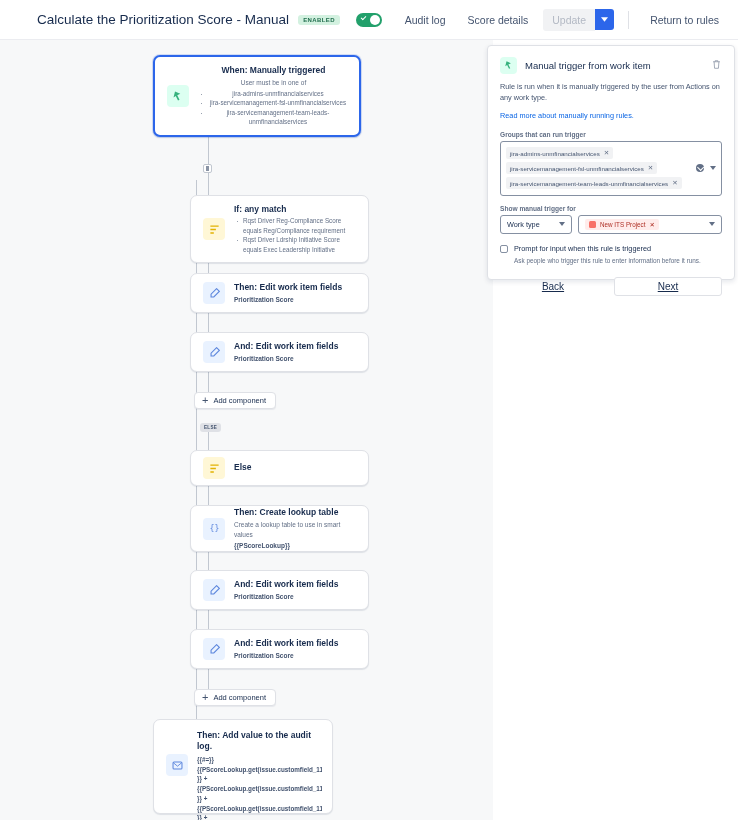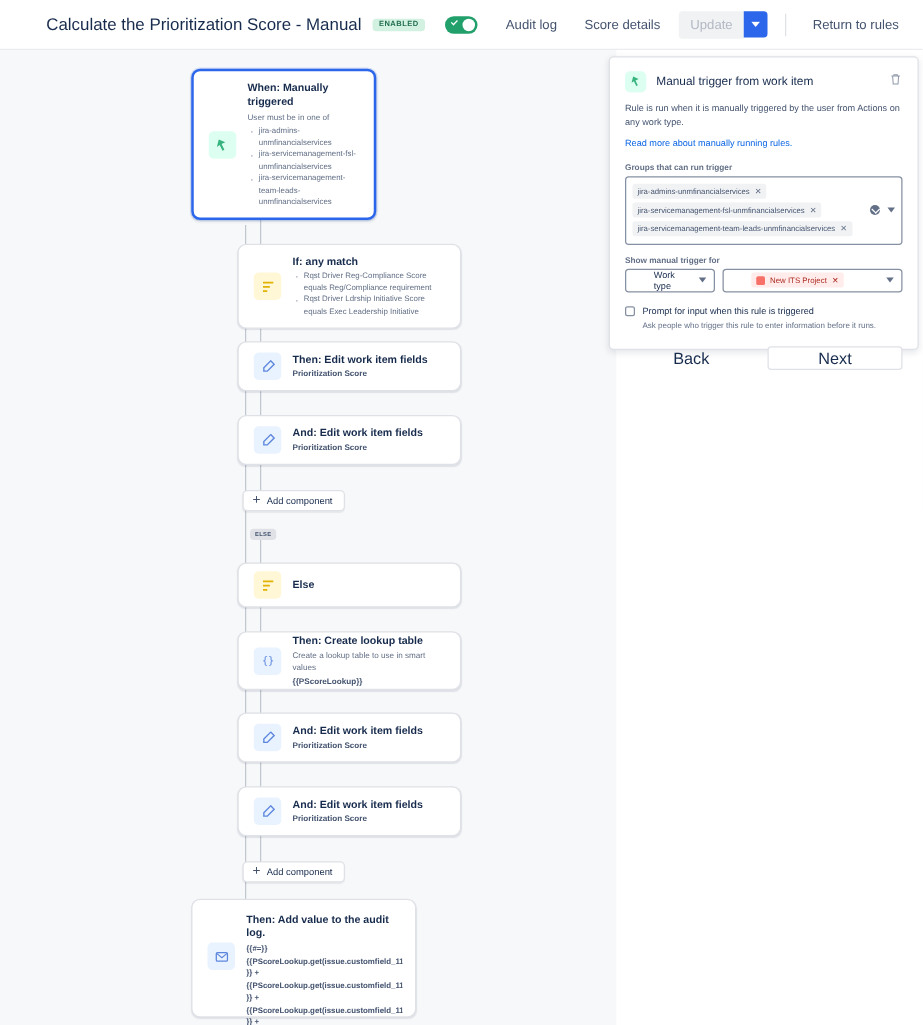--- a/index.html
+++ b/index.html
@@ -197,21 +197,21 @@
   .ms-clear {
     width: 8px; height: 8px; border-radius: 50%; background: #626f86;
     display:flex; align-items:center; justify-content:center; cursor: pointer;
   }
   .ms-clear::after { content:""; width:3.5px; height:3.5px; border-left:1px solid #fff; border-bottom:1px solid #fff; transform: rotate(-45deg) translate(0.5px,-0.5px); }
   .caret { width: 0; height: 0; border-left: 3.5px solid transparent; border-right: 3.5px solid transparent; border-top: 4px solid #626f86; cursor: pointer; }
   .row2 { display: flex; gap: 6px; }
   .select {
     border: 1px solid #8590a2; border-radius: 3px; background: #fff;
     height: 19px; display: flex; align-items: center;
-    padding: 0 22px; font-size: 7.3px; color: #172b4d; position: relative;
+    padding: 0 6px; font-size: 7.3px; color: #172b4d; position: relative;
     cursor: pointer;
   }
   .select .caret { position: absolute; right: 6px; }
   .sel-worktype { width: 72px; }
   .sel-project { flex: 1; }
   .proj-chip {
     background: #ffeceb; color: #ae2e24; border-radius: 2px;
     font-size: 6.3px; padding: 2px 4px; display: inline-flex; align-items: center; gap: 4px;
   }
   .proj-sq { width: 7px; height: 7px; border-radius: 1.5px; background: #f87168; display:inline-block; }
@@ -219,21 +219,21 @@
   .cb {
     width: 8px; height: 8px; border: 1px solid #8590a2; border-radius: 2px;
     background: #fff; flex: 0 0 8px; margin-top: 1px; cursor: pointer;
   }
   .cb-label { font-size: 7.3px; color: #172b4d; }
   .cb-help { font-size: 6.4px; color: #626f86; margin-top: 3px; margin-left: 14px; line-height: 1.45; }
   .panel-footer { display: flex; gap: 8px; margin-top: 12px; }
   .btn {
     flex: 1; height: 19px; border-radius: 3px;
     display: flex; align-items: center; justify-content: center;
-    font-size: 13px; color: #172b4d; cursor: pointer;
+    font-size: 10px; color: #172b4d; cursor: pointer; text-decoration: underline;
   }
   .btn-sub { background: transparent; }
   .btn-next { background: #fff; border: 1px solid #dfe1e6; }
 </style>
 </head>
 <body>
 
 <div class="topbar">
   <div class="rule-title">Calculate the Prioritization Score - Manual</div>
   <div class="enabled-badge">ENABLED</div>
@@ -263,21 +263,21 @@
   <div class="rail" style="left:196px; top:140px; height:525px;"></div>
   <div class="rail" style="left:208px; top:182px; height:178px;"></div>
   <div class="rail" style="left:208px; top:385px; height:275px;"></div>
   <div class="rail" style="left:196px; top:660px; height:70px;"></div>
 
   <div class="node-dot" style="left:203px; top:124px;">
       <i></i>
     </div>
   <div class="branch-chip" style="left:200px; top:383px;">ELSE</div>
 
-  <div class="card selected" style="left:153px; top:15px; width:148px;">
+  <div class="card selected" style="left:153px; top:15px; width:208px;text-align:center;">
     <div class="card-icon ic-green">
       <svg width="12" height="12" viewBox="0 0 16 16">
           <path d="M4 2 L11 5 L7 7 L10 13 L8 14 L5 8 L2 10 Z" fill="#36b37e"></path>
         </svg>
     </div>
     <div class="card-body">
       <div class="card-title">When: Manually triggered</div>
       <div class="card-sub">User must be in one of</div>
       <ul class="bullets">
         <li>jira-admins-unmfinancialservices</li>

